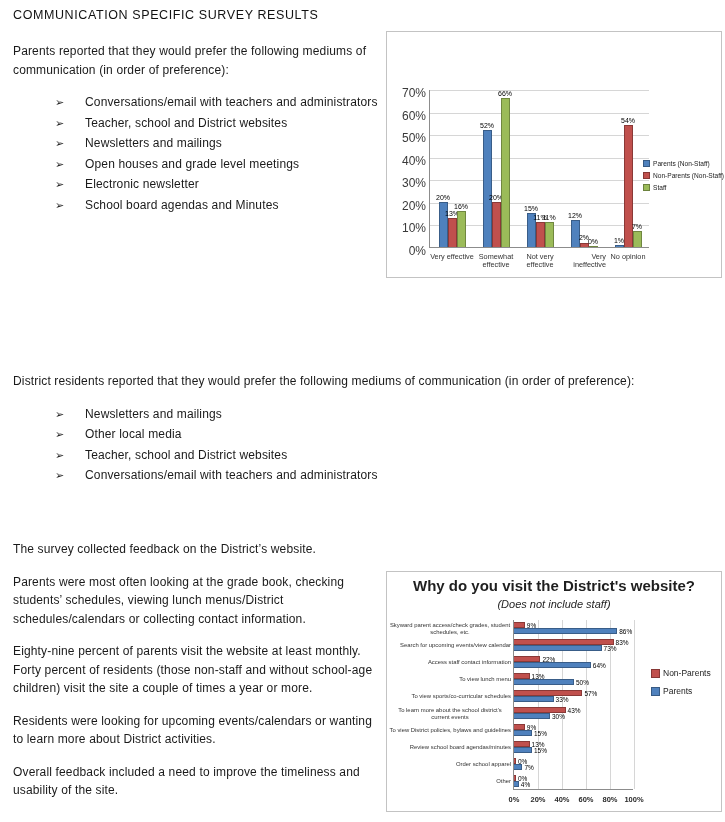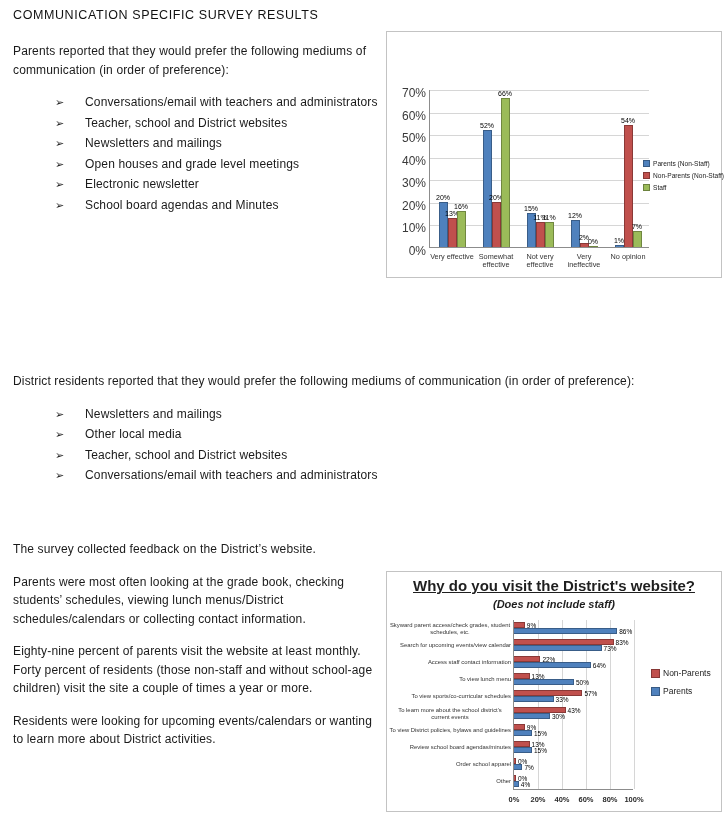--- a/index.html
+++ b/index.html
@@ -25,24 +25,24 @@
 
   
   .chart { position: absolute; background: #fff; border: 1px solid #c3c3c3; }
   #chart1 { left: 386px; top: 31px;  width: 336px; height: 247px; }
   #chart2 { left: 386px; top: 571px; width: 336px; height: 241px; }
   .chart .c-title {
     position: absolute; top: 5px; left: 6px; right: 6px; text-align: center;
     font-weight: bold; color: #1f1f1f;
   }
   #chart1 .c-title { font-size: 13.5px; line-height: 1.32; }
-  #chart2 .c-title { font-size: 15px; line-height: 1.2; text-decoration: underline; }
+  #chart2 .c-title { font-size: 15px; line-height: 1.2; }
   #chart2 .c-subtitle {
     position: absolute; top: 26px; left: 0; right: 0; text-align: center;
-    font-size: 11px; font-weight: bold; font-style: italic; color:#1f1f1f;
+    font-size: 11px; font-weight: normal; font-style: italic; color:#1f1f1f;
   }
   .plot { position: absolute; border-left: 1px solid #8c8c8c; }
   #c1-plot { left: 42px; top: 58px; width: 220px; height: 158px; border-bottom: 1px solid #8c8c8c; }
   #c2-plot { left: 126px; top: 48px; width: 120px; height: 170px; border-bottom: 1px solid #8c8c8c; }
   .gridline-h { position: absolute; left: 0; width: 100%; height: 0; border-top: 1px solid #d6d6d6; }
   .gridline-v { position: absolute; top: 0; height: 100%; width: 0; border-left: 1px solid #d6d6d6; }
   .bar-v { position: absolute; bottom: 0; width: 9px; border: 1px solid rgba(0,0,0,.28); border-bottom: none; }
   .bar-h { position: absolute; height: 6px; border: 1px solid rgba(0,0,0,.28); border-left: none; }
   .dlabel-v { position: absolute; width: 24px; text-align: center; font-size: 7px; color: #000; }
   .dlabel-h { position: absolute; font-size: 6.5px; line-height: 6px; color: #000; white-space: nowrap; }
@@ -93,21 +93,21 @@
         <div class="ytick" style="left: -36px; top: 131.429px;">10%</div>
         <div class="ytick" style="left: -36px; top: 108.857px;">20%</div>
         <div class="ytick" style="left: -36px; top: 86.2857px;">30%</div>
         <div class="ytick" style="left: -36px; top: 63.7143px;">40%</div>
         <div class="ytick" style="left: -36px; top: 41.1429px;">50%</div>
         <div class="ytick" style="left: -36px; top: 18.5714px;">60%</div>
         <div class="ytick" style="left: -36px; top: -4px;">70%</div>
         <div class="cat-v" style="left: 0px; top: 163px;">Very effective</div>
         <div class="cat-v" style="left: 44px; top: 163px;">Somewhat effective</div>
         <div class="cat-v" style="left: 88px; top: 163px;">Not very effective</div>
-        <div class="cat-v" style="left: 132px; top: 163px;">Very ineffective</div>
+        <div class="cat-v" style="left: 132px; top: 163px; text-align: right;">Very ineffective</div>
         <div class="cat-v" style="left: 176px; top: 163px;">No opinion</div>
         <div class="bar-v" style="left: 8.5px; height: 45.1429px; background: rgb(79, 129, 189);"></div>
         <div class="dlabel-v" style="left: 1px; top: 103.857px;">20%</div>
         <div class="bar-v" style="left: 52.5px; height: 117.371px; background: rgb(79, 129, 189);"></div>
         <div class="dlabel-v" style="left: 45px; top: 31.6286px;">52%</div>
         <div class="bar-v" style="left: 96.5px; height: 33.8571px; background: rgb(79, 129, 189);"></div>
         <div class="dlabel-v" style="left: 89px; top: 115.143px;">15%</div>
         <div class="bar-v" style="left: 140.5px; height: 27.0857px; background: rgb(79, 129, 189);"></div>
         <div class="dlabel-v" style="left: 133px; top: 121.914px;">12%</div>
         <div class="bar-v" style="left: 184.5px; height: 2.25714px; background: rgb(79, 129, 189);"></div>
@@ -157,20 +157,21 @@
       <li><span class="marker">➢</span><span>Teacher, school and District websites</span></li>
       <li><span class="marker">➢</span><span>Conversations/email with teachers and administrators</span></li>
     </ul>
   </div>
 
   <div class="textcol" id="bottom-left">
     <p>The survey collected feedback on the District’s website.</p>
     <p>Parents were most often looking at the grade book, checking students’ schedules, viewing lunch menus/District schedules/calendars or collecting contact information.</p>
     <p>Eighty-nine percent of parents visit the website at least monthly.  Forty percent of residents (those non-staff and without school-age children) visit the site a couple of times a year or more.</p>
     <p>Residents were looking for upcoming events/calendars or wanting to learn more about District activities.</p>
+    <p>Overall feedback included a need to improve the timeliness and usability of the site.</p>
   </div>
 
   <div class="chart" id="chart2">
     <div class="c-title">Why do you visit the District's website?</div>
     <div class="c-subtitle">(Does not include staff)</div>
     <div class="plot" id="c2-plot">
         <div class="gridline-v" style="left: 24px;"></div>
         <div class="gridline-v" style="left: 48px;"></div>
         <div class="gridline-v" style="left: 72px;"></div>
         <div class="gridline-v" style="left: 96px;"></div>

